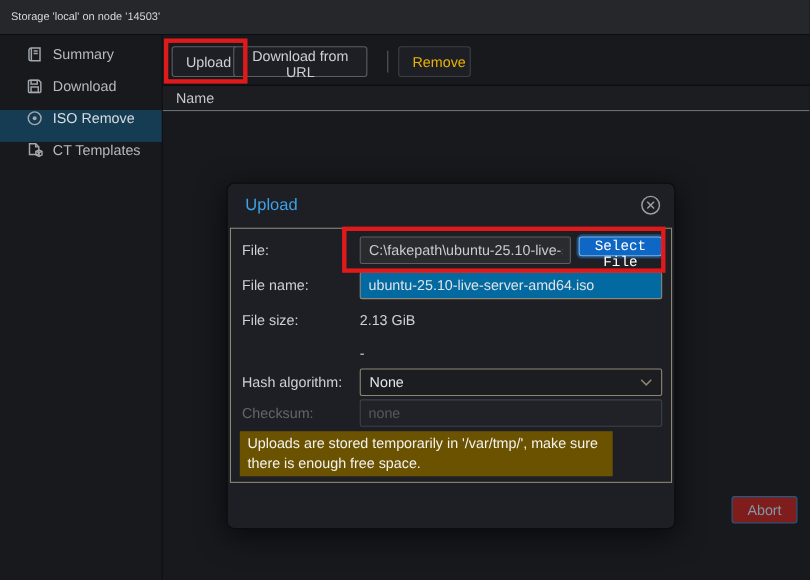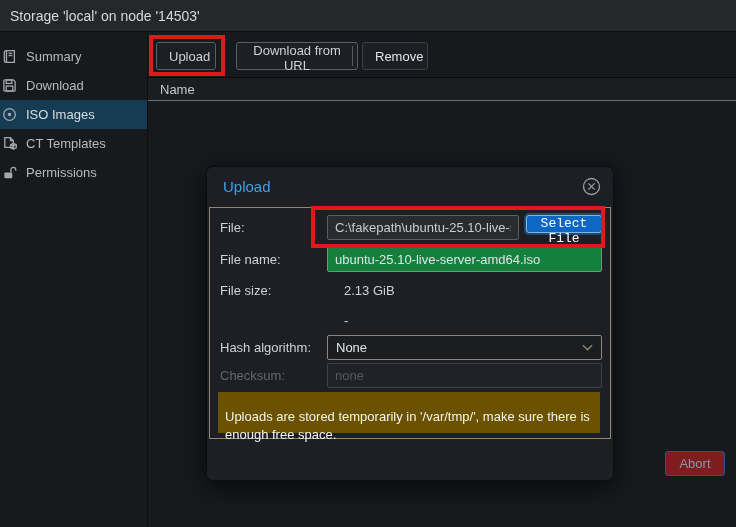--- a/index.html
+++ b/index.html
@@ -9,46 +9,46 @@
     background:#17191d;
     font-family:"Liberation Sans", sans-serif;
     font-size:13px;
     color:#c6cacd;
   }
   
   .topbar {
     position:absolute; left:0; top:0; width:736px; height:32px;
     background:#25272b; border-bottom:1px solid #0c0d10;
     display:flex; align-items:center; padding-left:10px;
-    color:#d6d8da; font-size:14px;
+    color:#d6d8da; font-size:10px;
   }
   
   .sidebar {
     position:absolute; left:0; top:32px; width:148px; height:495px;
     background:#17191d; border-right:1px solid #0e0f12;
   }
   .side-item {
-    position:relative; height:29px; display:flex; align-items:center;
-    padding-left:2px; color:#b6babe; cursor:pointer; user-select:none;
+    position:relative; height:29px; display:flex; 
+    padding-left:24px; color:#b6babe; cursor:pointer; user-select:none;
   }
   .side-item.first { margin-top:10px; }
   .side-item.selected { background:#163c54; color:#d8dcdf; }
   .side-item svg { width:15px; height:15px; margin-right:9px; flex:none; }
   .icon-stroke { fill:none; stroke:#a2a8ae; stroke-width:1.4; }
   .icon-fill { fill:#a2a8ae; }
   
   .toolbar { position:absolute; left:148px; top:32px; width:588px; height:45px; background:#17191d; }
   .tbtn {
     position:absolute; top:10px; height:28px;
     background:#1d1f24; border:1px solid #5b5f63; border-radius:3px;
     color:#cdd1d4; font-size:13px; font-family:inherit; cursor:pointer;
     padding:0 12px;
   }
   .tbtn:disabled, .tbtn.disabled {
-    color:#e5e5e5; border-color:#3c3f44; cursor:default;
+    color:#eab308; border-color:#3c3f44; cursor:default;
   }
   .tool-sep { position:absolute; top:14px; left:352px; width:1px; height:20px; background:#55595d; }
   
   .grid-header {
     position:absolute; left:148px; top:77px; width:588px; height:24px;
     background:#1b1d21; border-top:1px solid #0a0b0d; border-bottom:1px solid #6a6e72;
     display:flex; align-items:center; padding-left:12px;
     color:#c4c8cb; font-size:13px;text-align:right;
   }
   
@@ -68,48 +68,48 @@
     border:1px solid #8d8773; background:#1d1f24;
   }
   .frow { position:absolute; left:0; width:100%; }
   .flabel {
     position:absolute; left:10px; top:0; height:25px; line-height:25px;
     color:#ced2d5; font-size:13px;
   }
   .flabel.dim { color:#63676b; }
   .fvalue {
     position:absolute; left:117px; top:0; height:25px; line-height:25px;
-    color:#ced2d5; font-size:13px;margin-left:17px;
+    color:#ced2d5; font-size:13px;
   }
   .tfield {
     position:absolute; top:0; height:25px;
     background:#292b2f; border:1px solid #5d5f5e; border-radius:2px;
     color:#c9cccb; font-size:13px; font-family:inherit; padding:0 7px;
     white-space:nowrap; overflow:hidden;
   }
-  .tfield.tan { border-color:#8d8773; background:#15803d; color:#dfe3e6; }
+  .tfield.tan { border-color:#8d8773; background:#0369a1; color:#dfe3e6; }
   .tfield.disabled { background:#202227; border-color:#3e4145; color:#55595d; }
   .tfield.disabled::placeholder { color:#55595d; opacity:1; }
   .selectbox {
     position:absolute; left:117px; top:0; width:275px; height:25px;
     background:#1b1d21; border:1px solid #8d8773; border-radius:2px;
     color:#e2e6e9; font-size:13px; line-height:23px; padding-left:8px;
     cursor:pointer;
   }
   .selectbox .chev { position:absolute; right:8px; top:8px; width:11px; height:8px; }
   .selfile-btn {
     position:absolute; left:316px; top:0; width:76px; height:18px;
     background:#0e67c4; border:1px solid #7db6e4; border-radius:3px;
     box-shadow:0 0 0 2px rgba(32,108,178,.55);
     color:#ffffff; font-size:13px; font-family:Liberation Mono, monospace; cursor:pointer;
   }
   .warnbox {
-    position:absolute; left:8px; top:184px; width:382px; height:41px;
+    position:absolute; left:8px; top:184px; width:339px; height:41px;
     background:#6b5200; color:#f3f3ee; font-size:13px; line-height:18px;
-    padding:16px 7px;
+    padding:2px 7px;
   }
   .dlg-footer-btn {
     position:absolute; height:25px; border-radius:3px; font-size:13px;
     font-family:inherit; cursor:pointer;
   }
   .btn-abort {
     left:458px; top:284px; width:60px;
     background:#7f1d1d; border:1px solid #1f5c85; color:#8298a6;
   }
   
@@ -140,43 +140,36 @@
       <rect class="icon-stroke" x="4.5" y="2.2" width="6" height="3.6"></rect>
       <rect class="icon-stroke" x="4.5" y="8.6" width="7" height="5.2"></rect>
     </svg>
     <span>Download</span>
   </div>
   <div class="side-item selected">
     <svg viewBox="0 0 16 16">
       <circle class="icon-stroke" cx="8" cy="8" r="6.2"></circle>
       <circle class="icon-fill" cx="8" cy="8" r="1.9"></circle>
     </svg>
-    <span>ISO Images</span>
+    <span>ISO Remove</span>
   </div>
   <div class="side-item">
     <svg viewBox="0 0 16 16">
       <path class="icon-stroke" d="M3 1.8h6l3 3v7.4H3z"></path>
       <path class="icon-stroke" d="M9 1.8v3h3"></path>
       <path class="icon-stroke" d="M9.2 9.2l3-1.2 3 1.2v3.4l-3 1.4-3-1.4z" fill="#17191d"></path>
       <path class="icon-stroke" d="M9.2 9.2l3 1.3 3-1.3M12.2 10.5v3.5"></path>
     </svg>
     <span>CT Templates</span>
   </div>
-  <div class="side-item">
-    <svg viewBox="0 0 16 16">
-      <rect class="icon-fill" x="2.5" y="8" width="8.5" height="6" rx="1"></rect>
-      <path class="icon-stroke" d="M9.5 8V5.2a2.6 2.6 0 0 1 5.2 0v1"></path>
-    </svg>
-    <span>Permissions</span>
-  </div>
 </div>
 
 <div class="toolbar">
   <button class="tbtn" style="left:8px; width:60px;">Upload</button>
-  <button class="tbtn" style="left:88px; width:122px;">Download from URL</button>
+  <button class="tbtn" style="left:64px; width:122px;">Download from URL</button>
   <div class="tool-sep" style="left:204px;"></div>
   <button class="tbtn disabled" style="left:214px; width:66px;" disabled="">Remove</button>
 </div>
 
 <div class="grid-header">
   <span>Name</span>
 </div>
 
 <div class="dialog">
   <div class="dlg-title">Upload</div>

